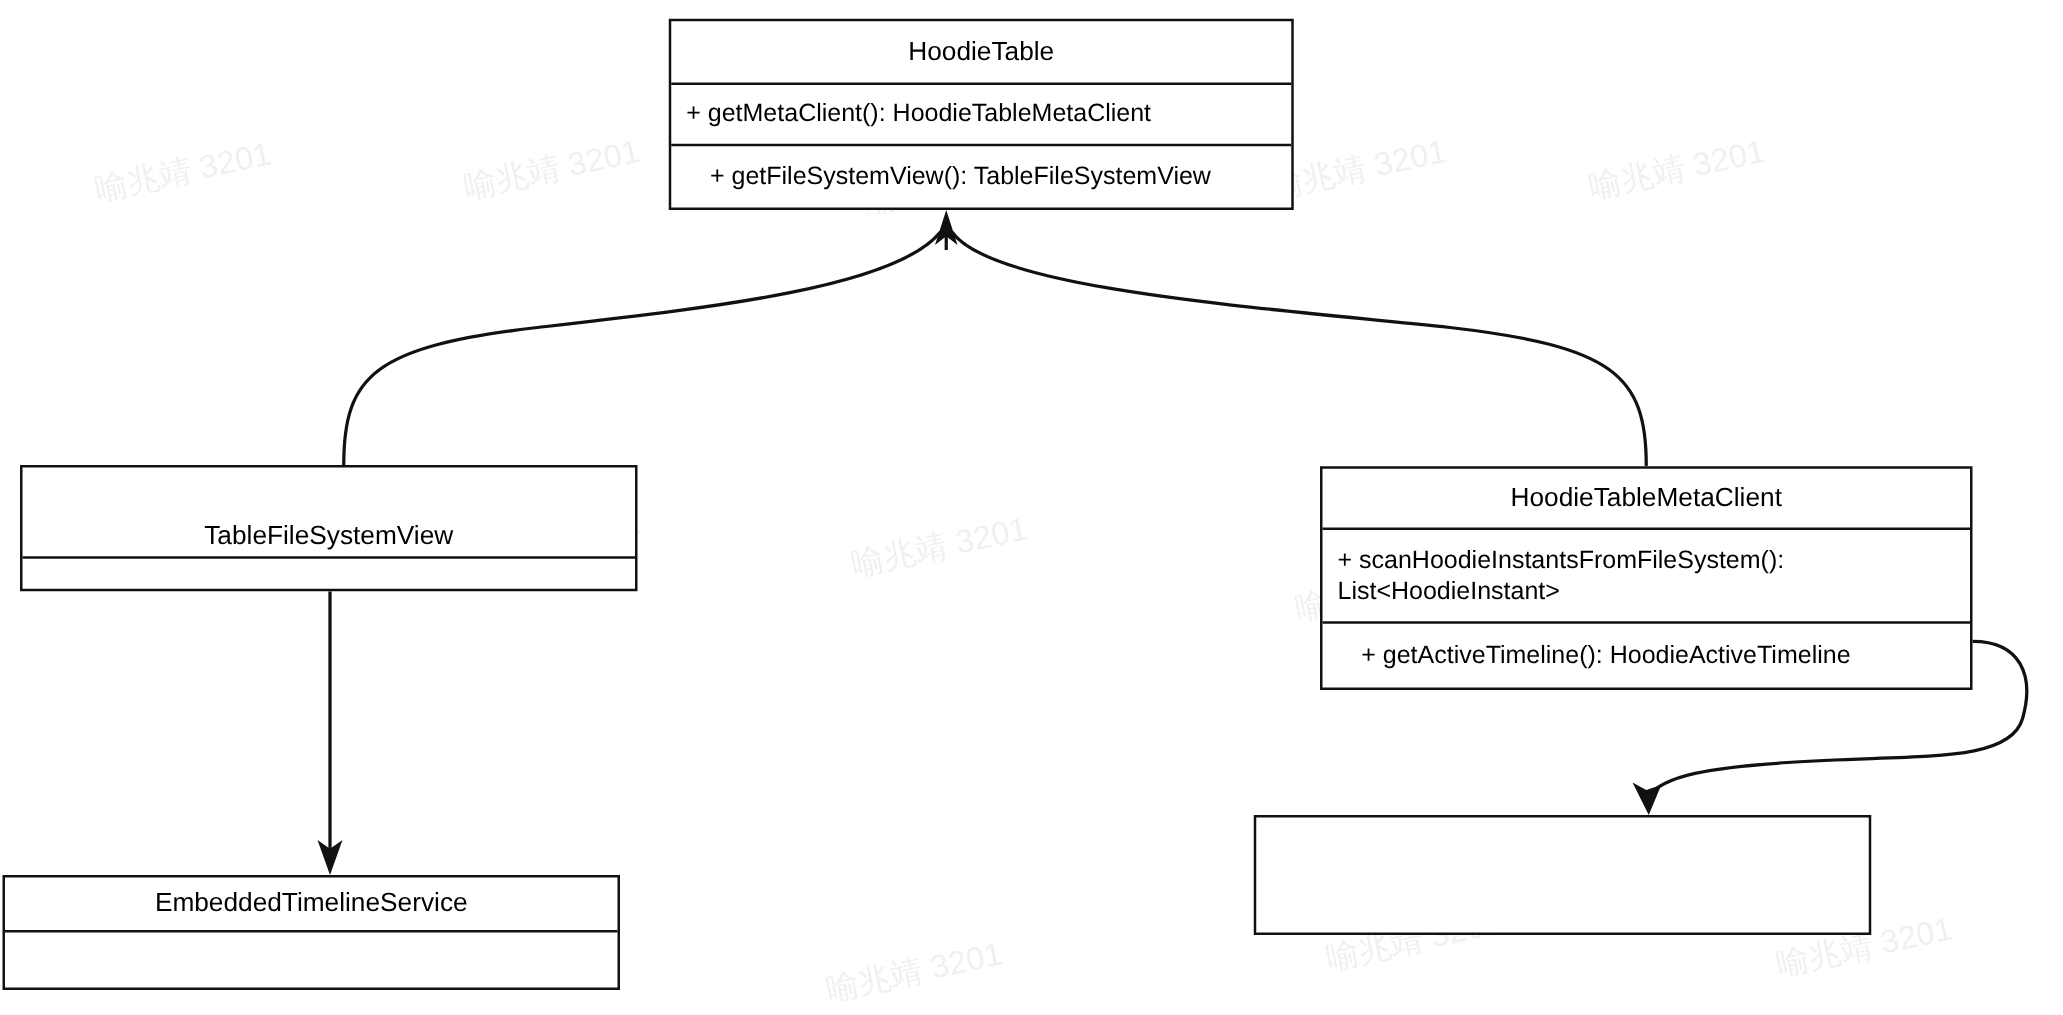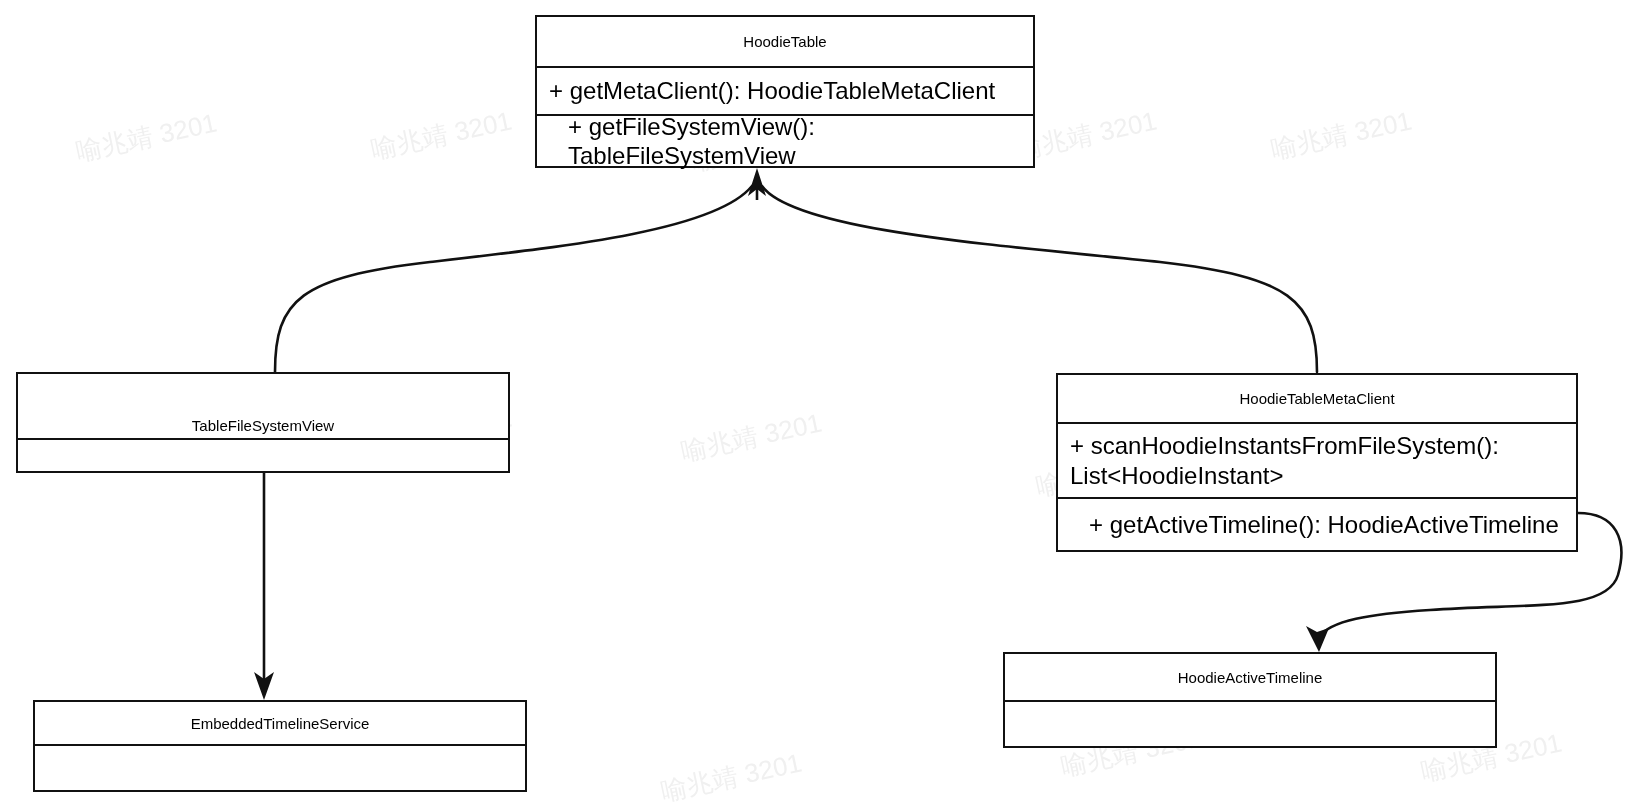--- a/index.html
+++ b/index.html
@@ -50,31 +50,31 @@
     z-index: 2;
     display: flex;
     flex-direction: column;
   }
   .uml-title {
     box-sizing: border-box;
     display: flex;
     align-items: center;
     justify-content: center;
     text-align: center;
-    font-size: 15px;
+    font-size: 21px;
     color: #000000;
     padding: 4px 10px;
     border-bottom: 2px solid #111111;
   }
   .uml-compartment {
     box-sizing: border-box;
     display: flex;
     flex-direction: column;
     justify-content: center;
-    font-size: 24px;
+    font-size: 20px;
     color: #000000;
     padding: 6px 12px;
     border-bottom: 2px solid #111111;
   }
   .uml-compartment:last-child {
     border-bottom: none;
     padding-left: 31px;
   }
   .uml-compartment.empty {
     min-height: 44px;
@@ -92,21 +92,21 @@
 
   #node-table-file-system-view { left: 16px; top: 372px; width: 494px; height: 101px; }
   #node-table-file-system-view .uml-title { height: 53px; margin-top: 39px; }
   #node-table-file-system-view .c1        { height: 46px; }
 
   #node-hoodie-table-meta-client { left: 1056px; top: 373px; width: 522px; height: 179px; }
   #node-hoodie-table-meta-client .uml-title { height: 50px; text-align: center; }
   #node-hoodie-table-meta-client .c1        { height: 52px; }
   #node-hoodie-table-meta-client .c2        { height: 75px; align-items: flex-start; }
 
-  #node-embedded-timeline-service { left: 33px; top: 700px; width: 494px; height: 92px; }
+  #node-embedded-timeline-service { left: 2px; top: 700px; width: 494px; height: 92px; }
   #node-embedded-timeline-service .uml-title { height: 55px; }
   #node-embedded-timeline-service .c1        { height: 37px; }
 
   #node-hoodie-active-timeline { left: 1003px; top: 652px; width: 494px; height: 96px; }
   #node-hoodie-active-timeline .uml-title { height: 56px; }
   #node-hoodie-active-timeline .c1        { height: 38px; }
 </style>
 </head>
 <body>
 
@@ -182,19 +182,18 @@
   </div>
 
   <div class="uml-class" id="node-embedded-timeline-service">
     <div class="uml-title">EmbeddedTimelineService</div>
     <div class="uml-compartment c1 empty">
       <div class="method-line"></div>
     </div>
   </div>
 
   <div class="uml-class" id="node-hoodie-active-timeline">
-    <div class="uml-title">HoodieActiveTimeline</div>
     <div class="uml-compartment c1 empty">
       <div class="method-line"></div>
     </div>
   </div>
 
 </div>
 
 </body></html>

